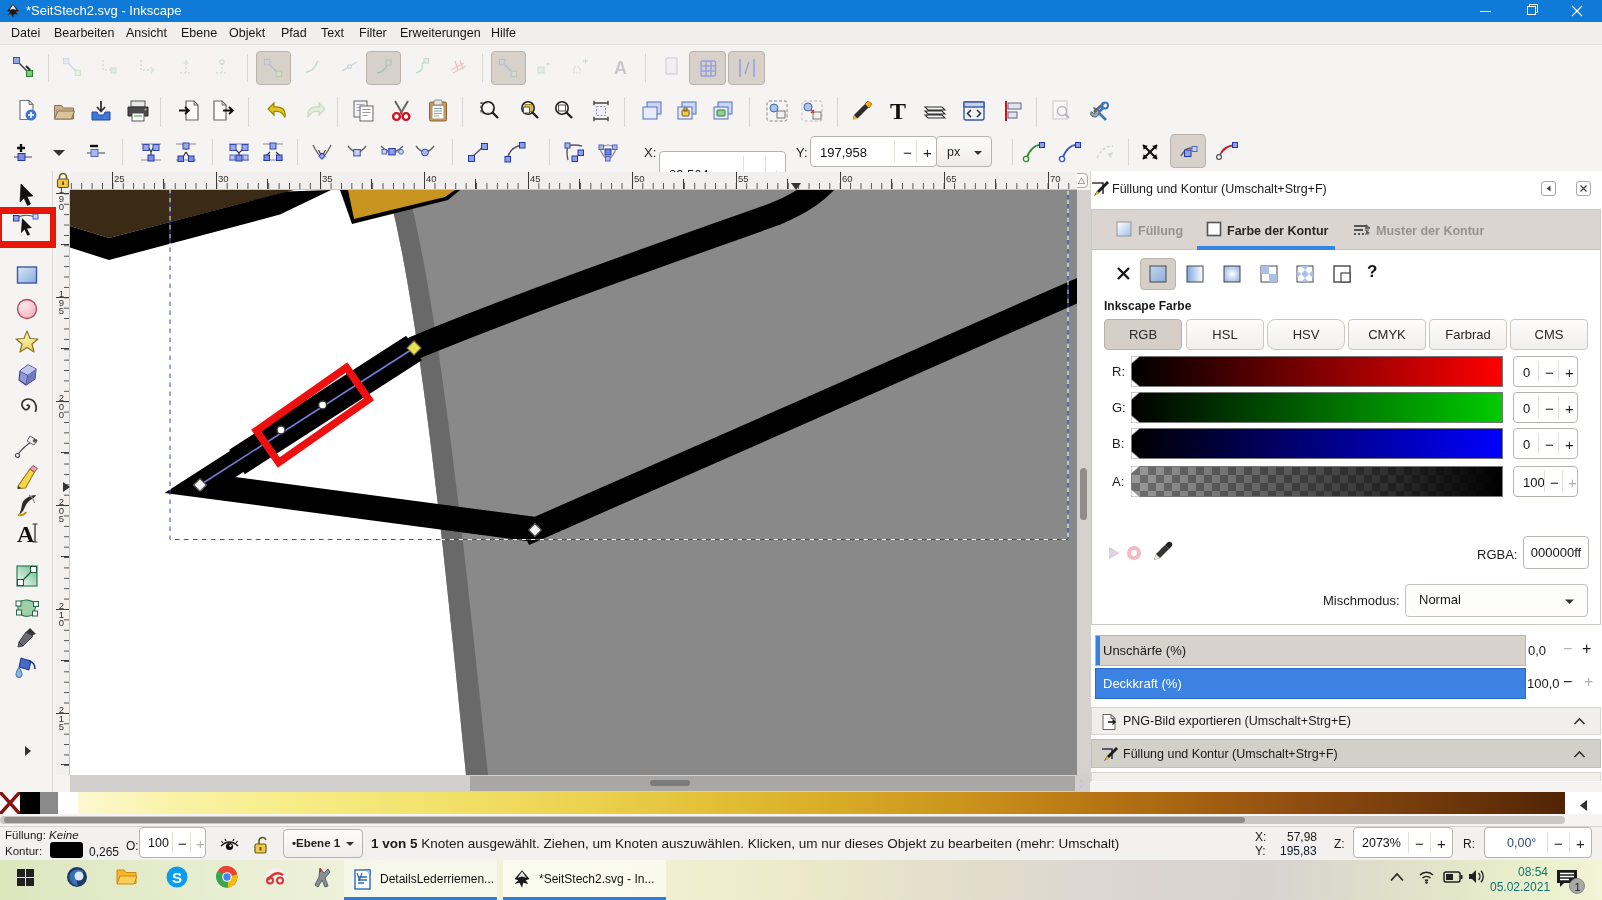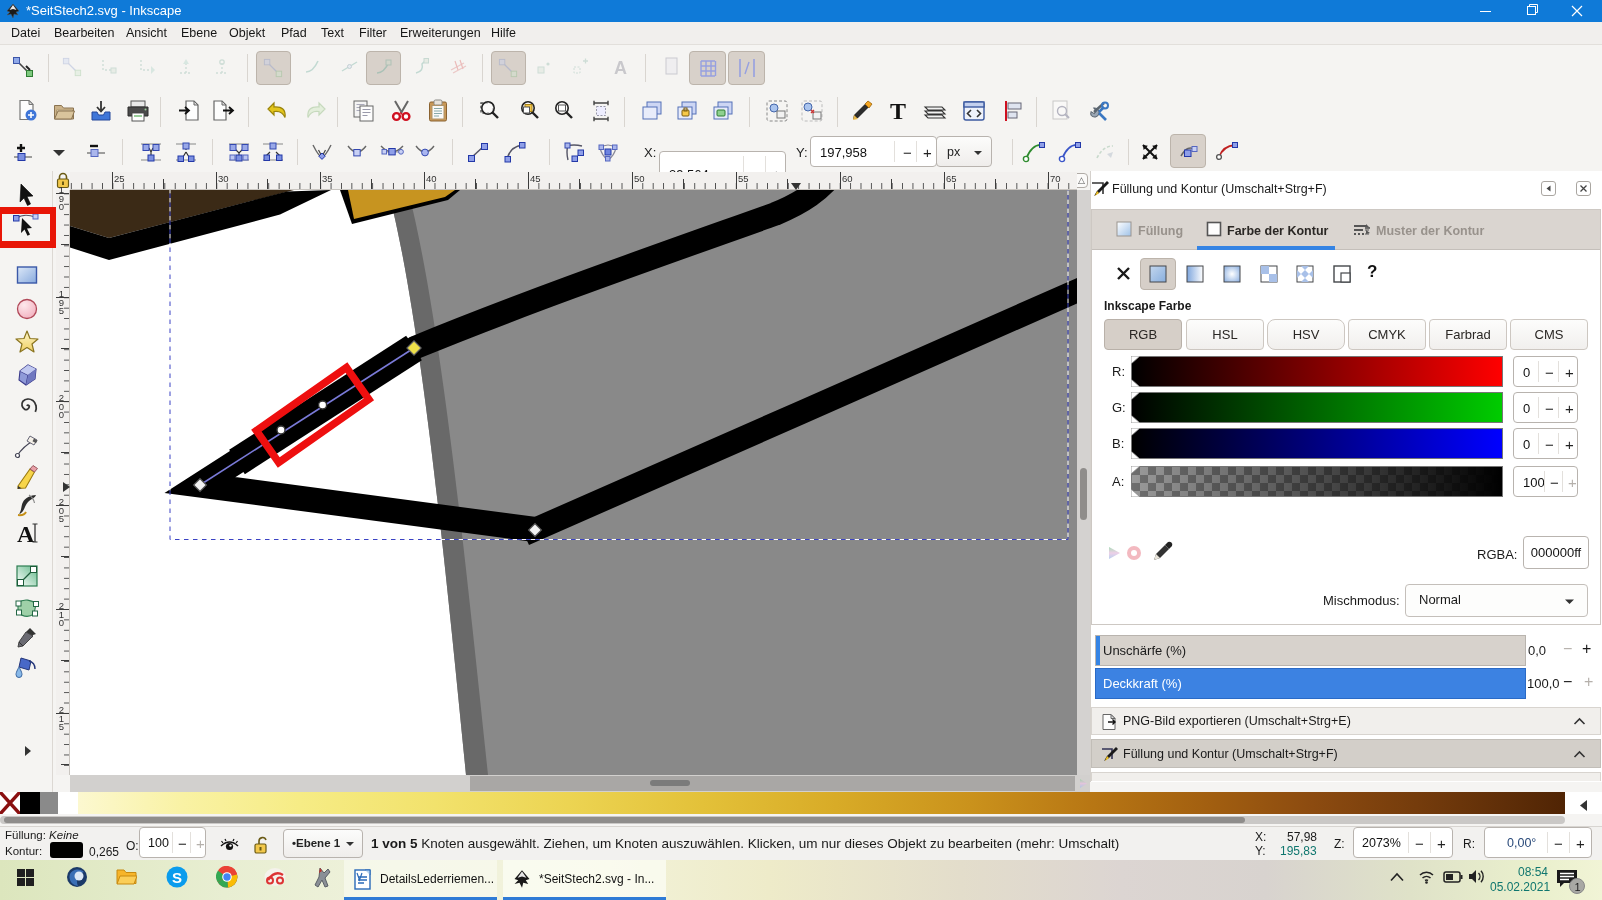--- a/index.html
+++ b/index.html
@@ -951,21 +951,21 @@
 <div class="ab" style="left:283px;top:829px;width:80px;height:29px;background:linear-gradient(#fcfcfb,#efedeb);border:1px solid #b8b3ae;border-radius:4px">
   <span style="position:absolute;left:8px;top:7px;font-size:11.5px;font-weight:bold;color:#222">•Ebene 1</span>
   <svg style="position:absolute;right:7px;top:11px" width="10" height="7" viewBox="0 0 10 7">
       <path d="M1 1 l4 4 4-4z" fill="#333"></path>
     </svg>
 </div>
 <span class="ab" style="left:371px;top:836px;font-size:13.5px;color:#1a1a1a"><b>1 von 5</b> Knoten ausgewählt. Ziehen, um Knoten auszuwählen. Klicken, um nur dieses Objekt zu bearbeiten (mehr: Umschalt)</span>
 <span class="ab" style="left:1255px;top:830px;font-size:12px;color:#1a1a1a">X:</span>
 <span class="ab" style="left:1287px;top:830px;font-size:12px;color:#1a1a1a">57,98</span>
 <span class="ab" style="left:1255px;top:844px;font-size:12px;color:#1a1a1a">Y:</span>
-<span class="ab" style="left:1280px;top:844px;font-size:12px;color:#0f766e">195,83</span>
+<span class="ab" style="left:1280px;top:844px;font-size:12px;color:#0f172a">195,83</span>
 <span class="ab" style="left:1334px;top:837px;font-size:12px;color:#1a1a1a">Z:</span>
 <div class="spin" style="left:1353px;top:827px;width:100px;height:31px;font-size:12.5px">
     <span class="val" style="left:8px">2073%</span>
     <div class="vline" style="left:54px"></div>
     <span class="m" style="left:61px">−</span>
     <div class="vline" style="left:76px"></div>
     <span class="m" style="left:83px">+</span>
   </div>
 <span class="ab" style="left:1463px;top:837px;font-size:12px;color:#1a1a1a">R:</span>
 <div class="spin" style="left:1484px;top:827px;width:108px;height:31px;font-size:12.5px">

